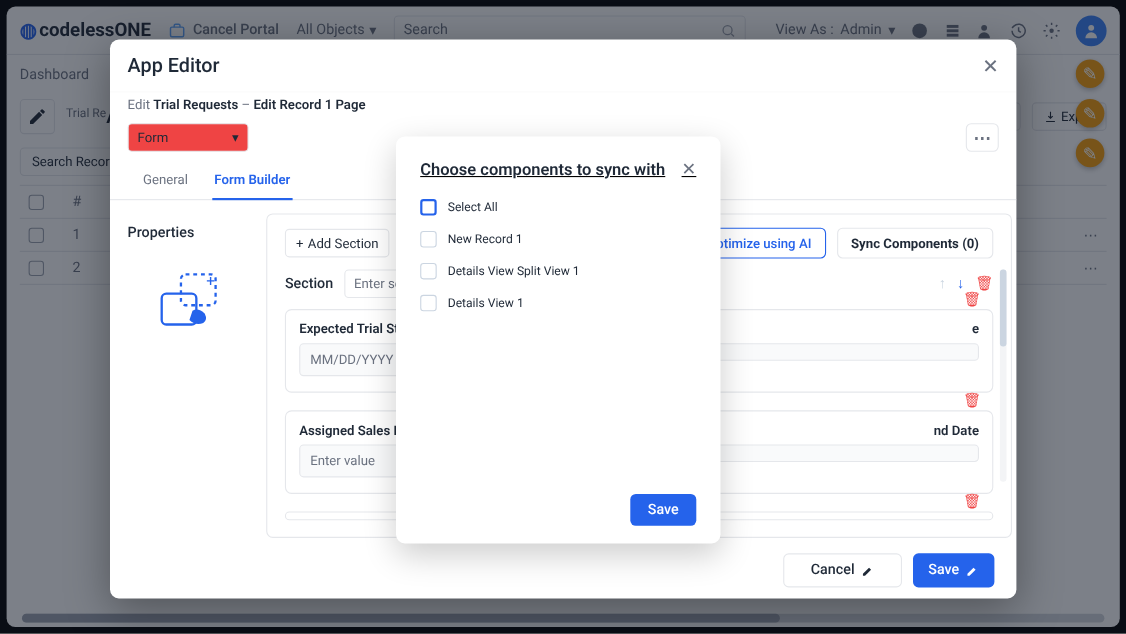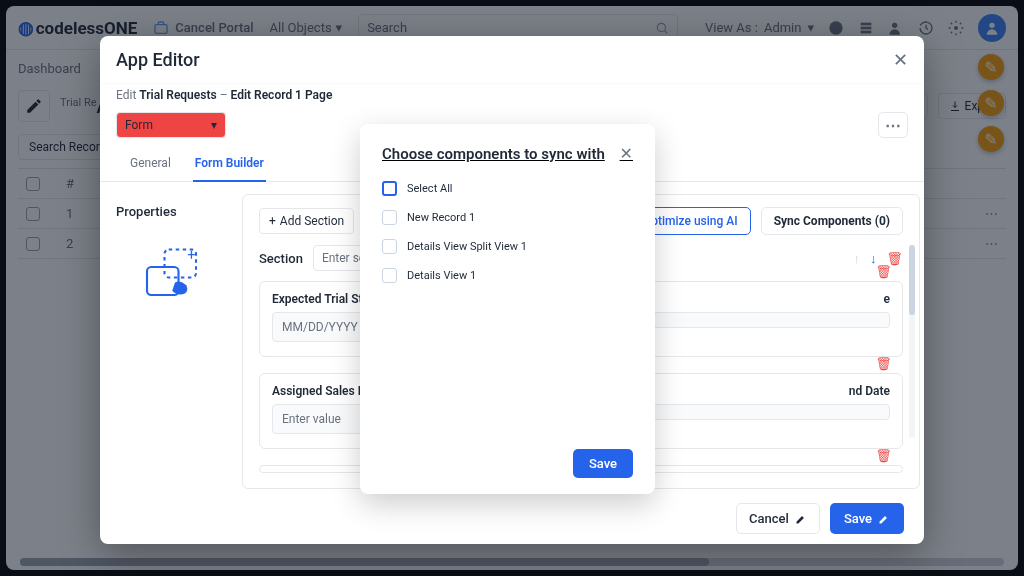--- a/index.html
+++ b/index.html
@@ -96,21 +96,21 @@
   .field-card { border: 1px solid var(--border); border-radius: 6px; padding: 10px 12px 14px; margin-bottom: 16px; position: relative; }
   .field-card .del-mini { position: absolute; right: 10px; top: -18px; color: var(--red); font-size: 13px; }
   .field-grid { display: grid; grid-template-columns: 1fr 1fr; gap: 60px; }
   .field-item label { font-size: 12px; font-weight: 600; color: var(--text-dark); display: block; margin-bottom: 6px; }
   .field-input { width: 100%; border: 1px solid var(--border); background: #f9fafb; border-radius: 4px; padding: 7px 9px; font-size: 12px; color: var(--text-muted); }
   
   .canvas-scroll-track { position: absolute; right: 4px; top: 50px; bottom: 50px; width: 6px; background: #f3f4f6; border-radius: 3px; }
   .canvas-scroll-thumb { position: absolute; left: 0; right: 0; top: 0; height: 70px; background: #cbd5e1; border-radius: 3px; }
   
   .editor-footer { display: flex; justify-content: flex-end; gap: 10px; padding: 10px 20px; }
-  .btn-cancel { border: 1px solid var(--border); background: #fff; border-radius: 5px; padding: 7px 12px; font-size: 13px; color: var(--text-dark); display: inline-flex; align-items: center; gap: 6px; cursor: pointer; font-weight: 500; }
+  .btn-cancel { border: 1px solid var(--border); background: #fff; border-radius: 5px; padding: 7px 24px; font-size: 13px; color: var(--text-dark); display: inline-flex; align-items: center; gap: 6px; cursor: pointer; font-weight: 500; }
   .btn-save-main { border: none; background: var(--blue); color: #fff; border-radius: 5px; padding: 7px 14px; font-size: 13px; display: inline-flex; align-items: center; gap: 6px; cursor: pointer; font-weight: 500; }
   
   
   .sync-modal { position: absolute; left: 360px; top: 124px; width: 295px; height: 370px; background: #fff; border-radius: 8px; z-index: 30; box-shadow: 0 10px 30px rgba(0,0,0,.2); display: flex; flex-direction: column; padding: 20px 22px 16px; }
   .sync-head { display: flex; align-items: center; text-decoration: underline; }
   .sync-title { font-size: 15px; font-weight: 600; color: var(--text-dark); }
   .sync-close { margin-left: auto; color: var(--text-muted); font-size: 16px; cursor: pointer; }
   .sync-list { margin-top: 18px; display: flex; flex-direction: column; gap: 14px; font-size: 11px; color: var(--text-dark); }
   .sync-item { display: flex; align-items: center; gap: 10px; }
   .sync-cb { width: 15px; height: 15px; border: 1.5px solid #cbd5e1; border-radius: 3px; display: inline-block; flex-shrink: 0; }

